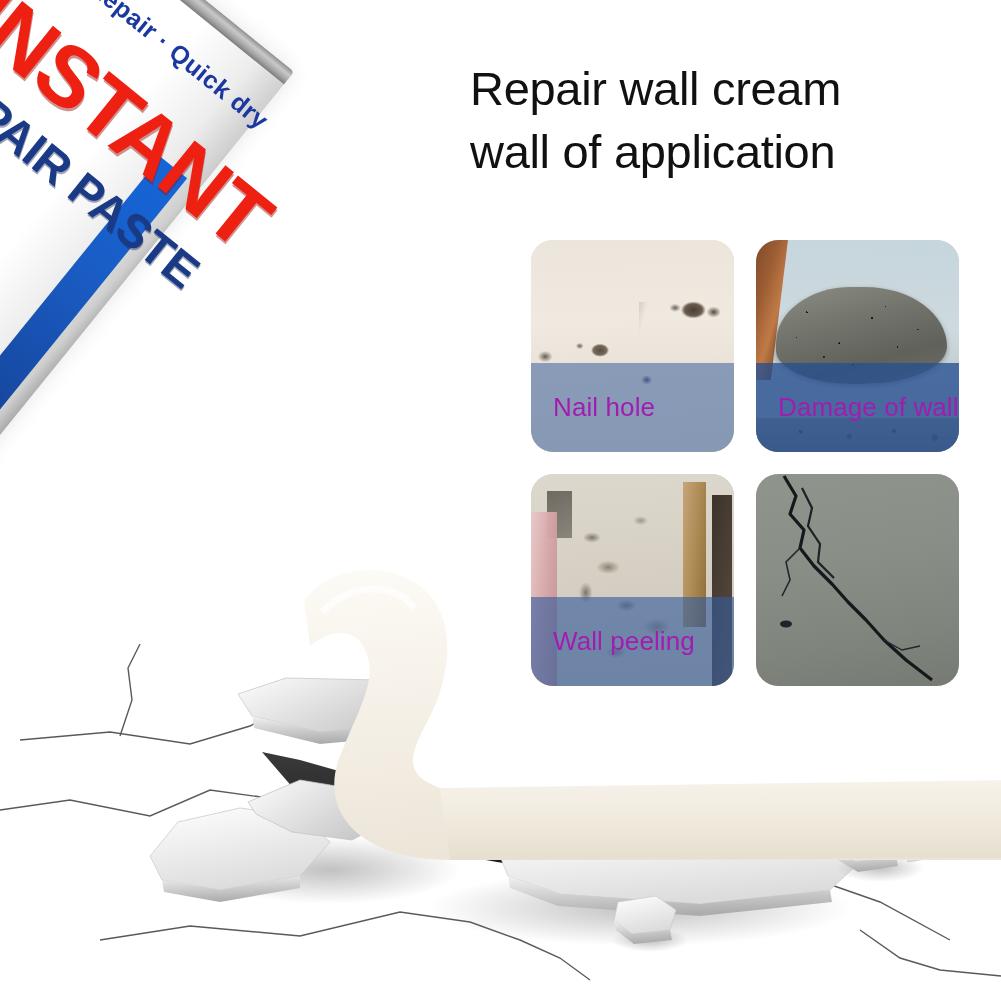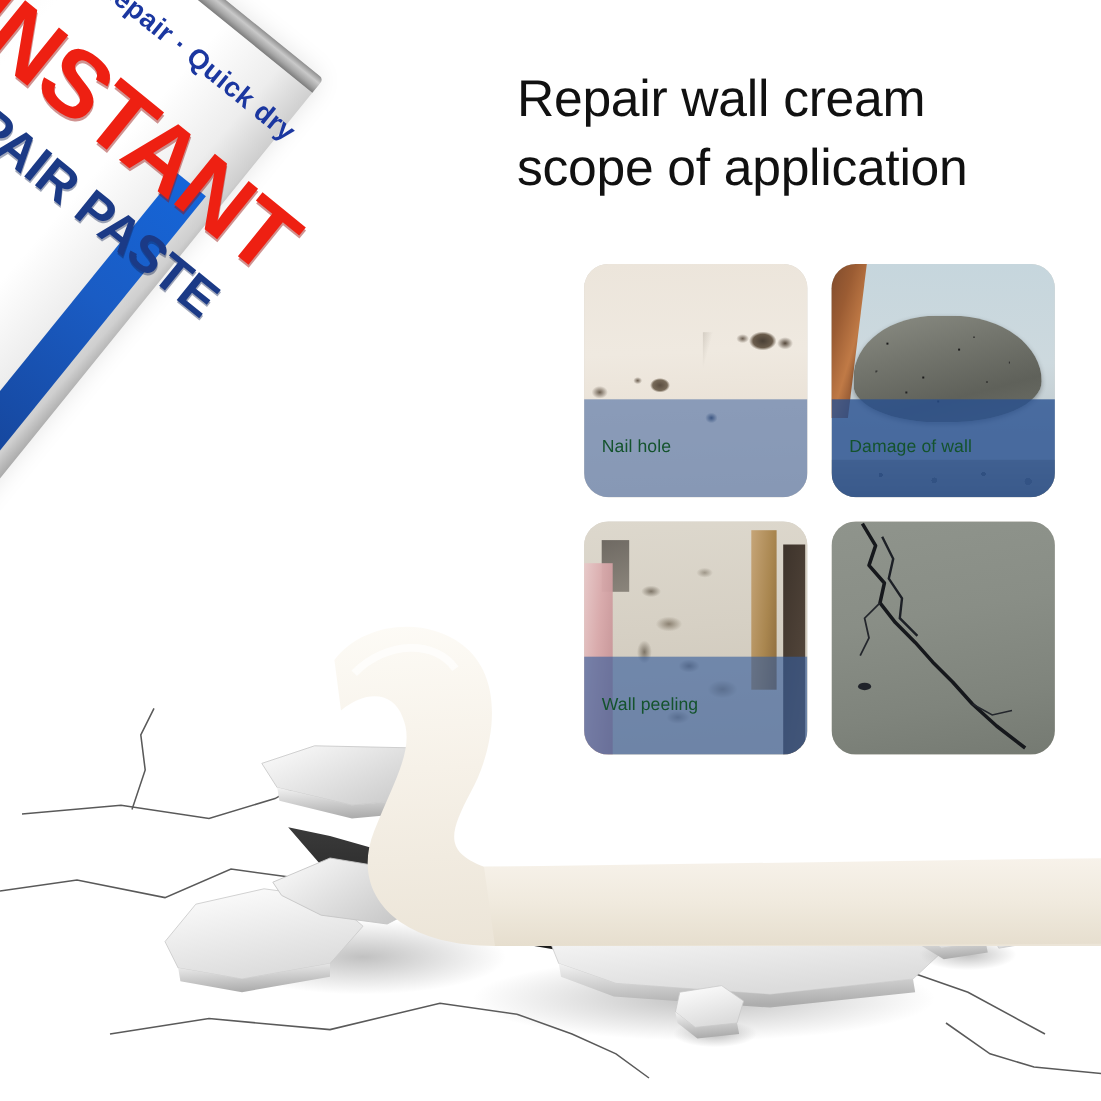--- a/index.html
+++ b/index.html
@@ -56,24 +56,24 @@
     inset: 0;
   }
   .card-caption {
     position: absolute;
     left: 0;
     right: 0;
     bottom: 0;
     height: 42%;
     display: flex;
     align-items: center;
-    padding-left: 16px;
+    padding-left: 22px;
     box-sizing: border-box;
-    color: #14532d;
-    font-size: 16px;
+    color: #a21caf;
+    font-size: 26px;
     font-weight: 400;
     letter-spacing: 0.1px;
     white-space: nowrap;
   }
 
   
   .photo-nail {
     background:
       radial-gradient(ellipse 16px 11px at 80% 33%, #4a4036 0%, #6a5c4c 55%, rgba(120,108,92,0) 78%),
       radial-gradient(ellipse 9px 7px at 90% 34%, #55483b 0%, rgba(110,96,80,0) 80%),
@@ -376,21 +376,21 @@
     <div class="tube-crimp"></div>
     <div class="stripe"></div>
     <div class="tube-txt txt-tagline">Seal&amp;Repair · Quick dry</div>
     <div class="tube-txt txt-instant">INSTANT</div>
     <div class="tube-txt txt-paste">REPAIR PASTE</div>
 
   </div>
 
   <div id="headline">
     <span class="hl-line">Repair wall cream</span>
-    <span class="hl-line">scope of application</span>
+    <span class="hl-line">wall of application</span>
   </div>
 
   <div id="card-grid">
 
     <div class="card">
       <div class="card-photo photo-nail"></div>
       <div class="card-caption cap-nail">Nail hole</div>
     </div>
 
     <div class="card">

